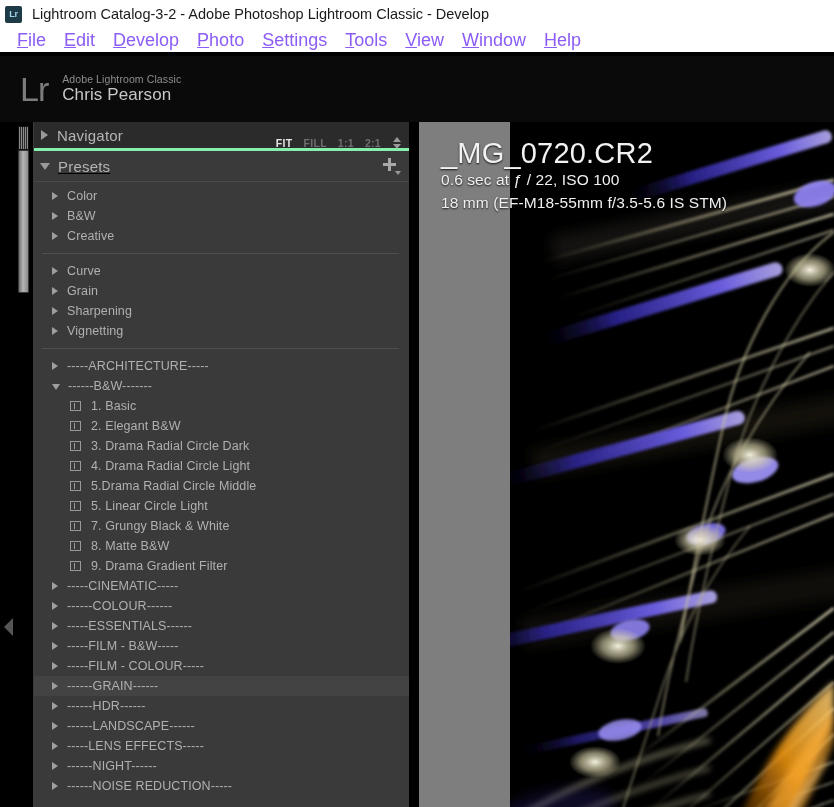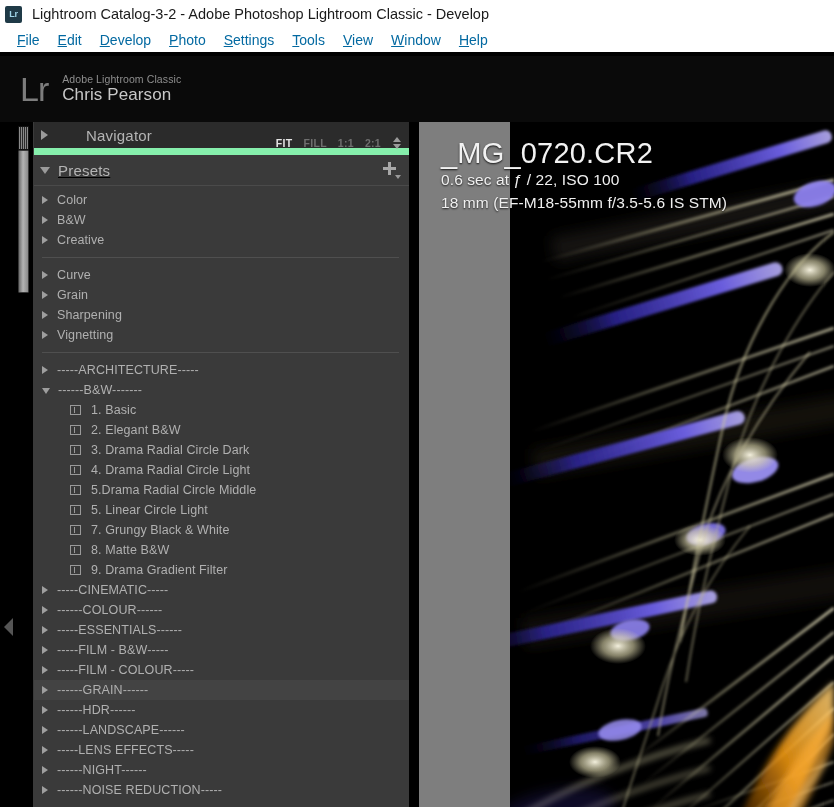--- a/index.html
+++ b/index.html
@@ -59,22 +59,22 @@
     left: 0; top: 28px;
     width: 834px; height: 26px;
     background: #ffffff;
     display: flex;
     align-items: center;
     padding-left: 8px;
     box-sizing: border-box;
     border-bottom: 2px solid #000;
   }
   .menu-item {
-    font-size: 14px;
-    color: #0369a1;
+    font-size: 18px;
+    color: #8b5cf6;
     padding: 2px 9px;
     white-space: nowrap;
     cursor: default;
   }
   .menu-item .acc {
     text-decoration: underline;
   }
 
   
   .identity {
@@ -163,22 +163,21 @@
     overflow: hidden;
   }
 
   
   .nav-header {
     position: relative;
     height: 26px;
     background: #2b2b2b;
     display: flex;
     align-items: center;
-    border-bottom: 7px solid #86efac;
-    gap: 29px;
+    border-bottom: 3px solid #86efac;
   }
   .tri {
     width: 0; height: 0;
     border-top: 5px solid transparent;
     border-bottom: 5px solid transparent;
     border-left: 7px solid #9a9a9a;
     margin-left: 7px;
     margin-right: 9px;
     flex: 0 0 auto;
   }
@@ -261,21 +260,21 @@
   }
 
   .presets-body {
     background: #3a3a3a;
     padding-top: 4px;
   }
   .prow {
     display: flex;
     align-items: center;
     height: 20px;
-    padding-left: 8px;
+    padding-left: 18px;
     cursor: pointer;
   }
   .prow:hover, .prow.hovered { background: #434343; }
   .prow .tri {
     border-top-width: 4.5px;
     border-bottom-width: 4.5px;
     border-left-width: 6px;
     border-left-color: #9e9e9e;
     margin-left: 0;
     margin-right: 9px;

